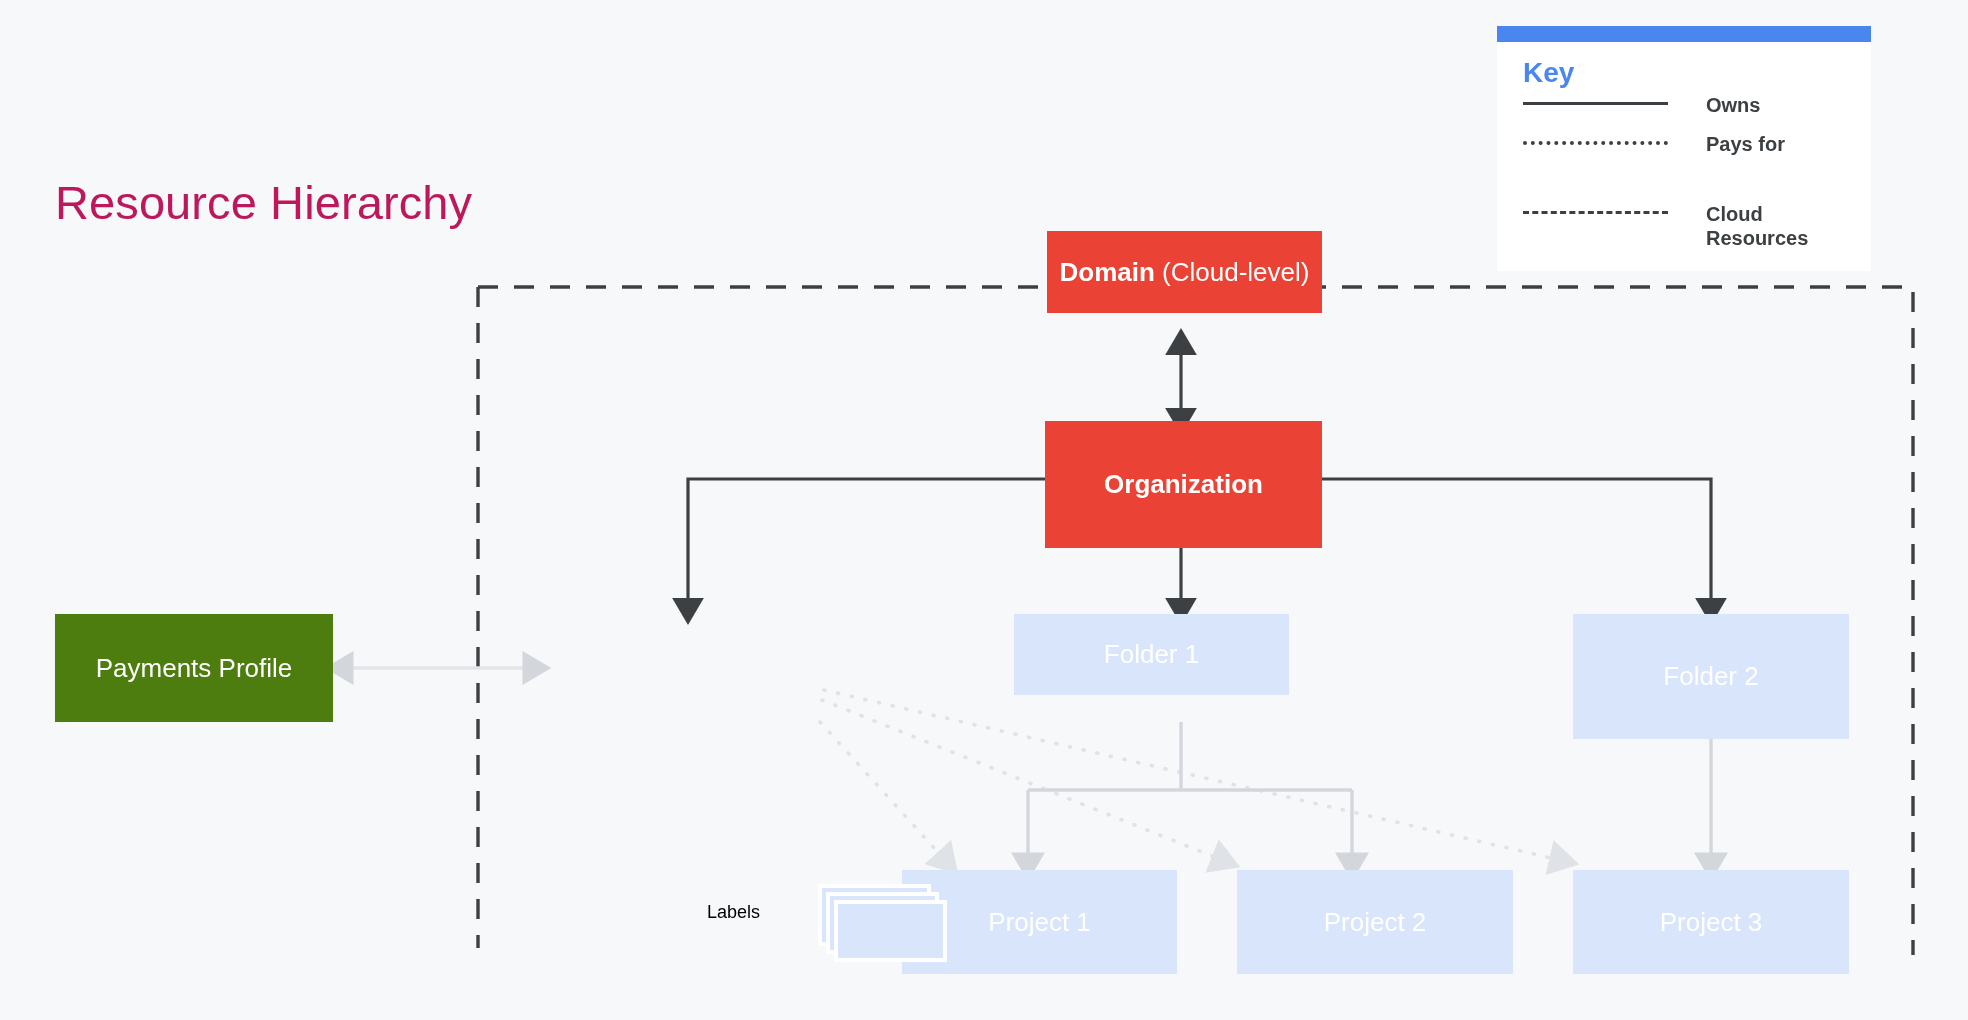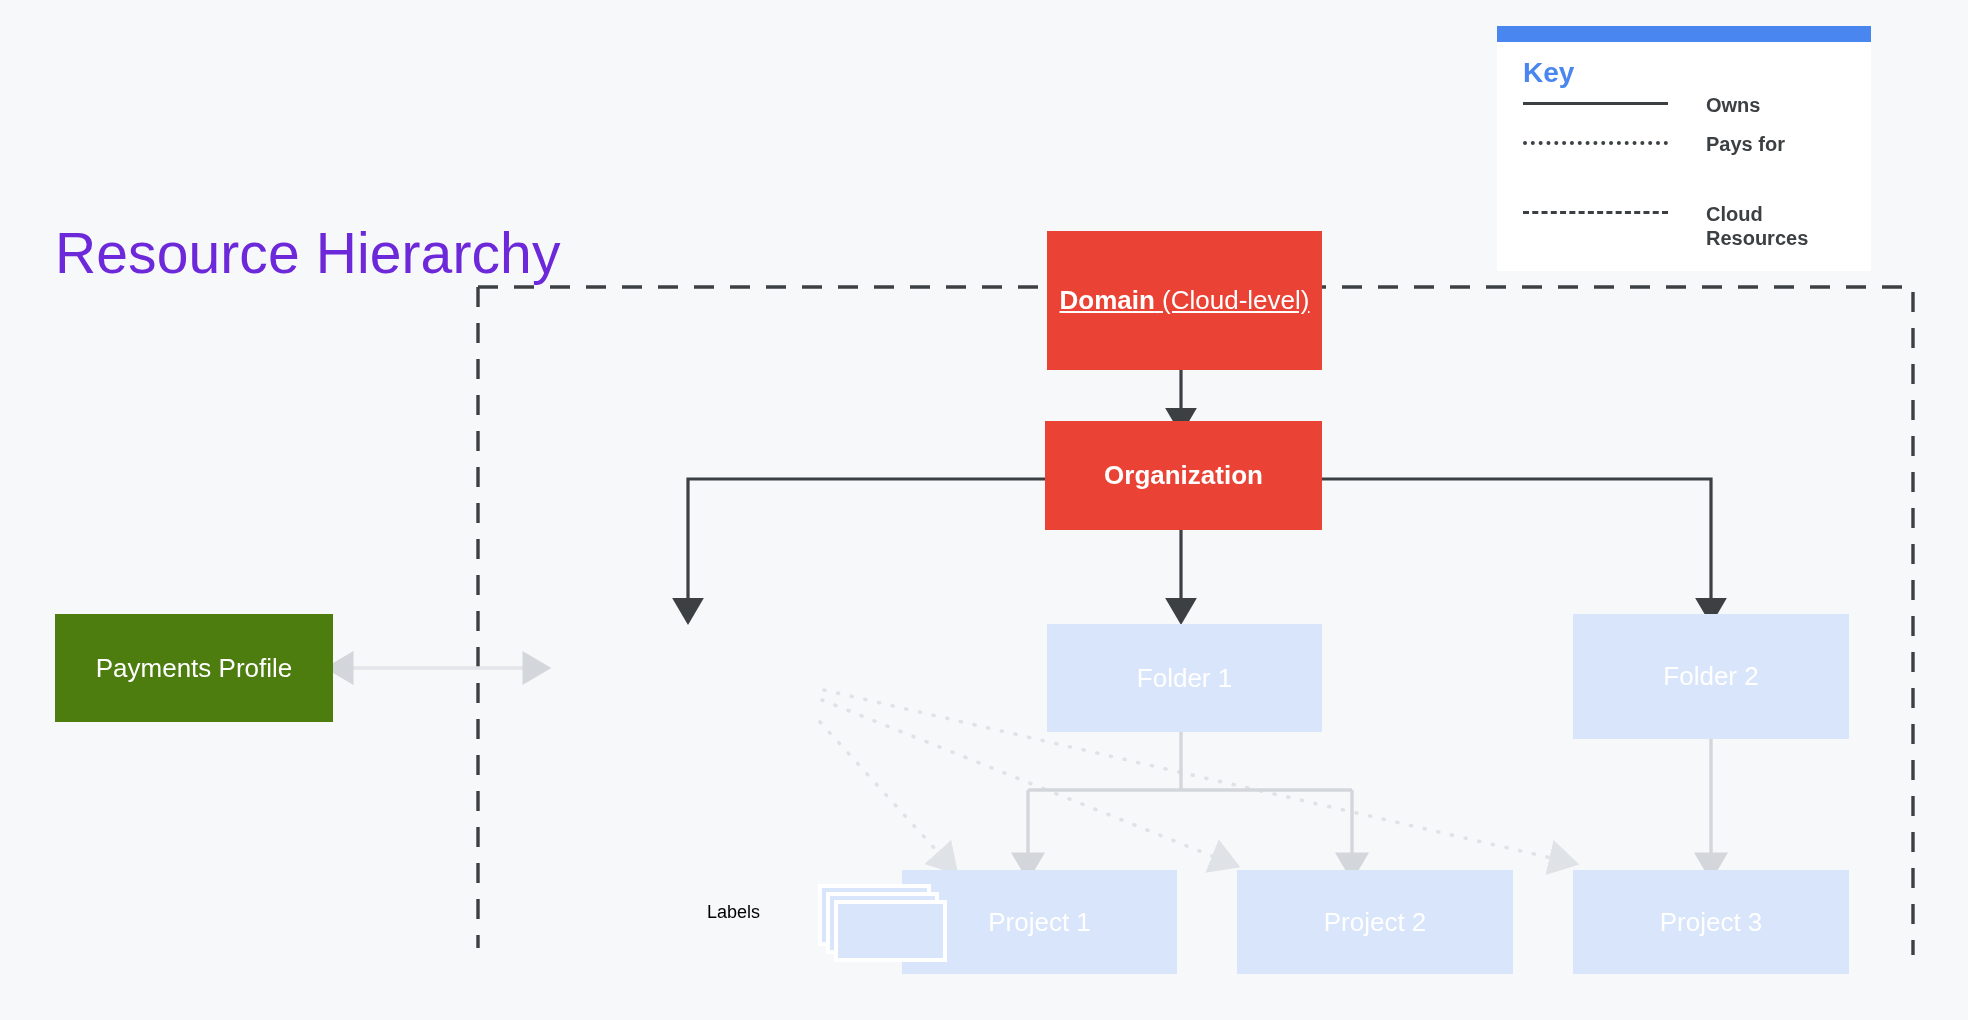--- a/index.html
+++ b/index.html
@@ -24,26 +24,25 @@
     width: 1968px;
     height: 1020px;
     pointer-events: none;
   }
 
   
   .page-title {
     position: absolute;
     left: 55px;
     top: 175px;
-    font-size: 57px;
-    font-weight: 400;
-    color: #6d28d9;
+    font-size: 47px;
+    font-weight: 400;
+    color: #be185d;
     letter-spacing: 0.1px;
     white-space: nowrap;
-    margin-top: 45px;
   }
 
   
   .node {
     position: absolute;
     display: flex;
     align-items: center;
     justify-content: center;
     box-sizing: border-box;
     text-align: center;
@@ -201,36 +200,36 @@
       <path d="M1028,790 L1352,790"></path>
       <path d="M1028,790 L1028,862" marker-end="url(#ah-light)"></path>
       <path d="M1352,790 L1352,862" marker-end="url(#ah-light)"></path>
     </g>
 
     <line x1="1711" y1="722" x2="1711" y2="862" stroke="#d3d7dc" stroke-width="3.4" marker-end="url(#ah-light)"></line>
   </svg>
 
   <div class="page-title">Resource Hierarchy</div>
 
-  <div class="node node-red" style="left:1047px; top:231px; width:275px; height:139px;text-decoration:underline;">
+  <div class="node node-red" style="left:1047px; top:231px; width:275px; height:82px;">
     <span>
       <span class="strong">Domain</span><span class="light"> (Cloud-level)</span>
     </span>
   </div>
 
-  <div class="node node-red" style="left:1045px; top:421px; width:277px; height:109px;">
+  <div class="node node-red" style="left:1045px; top:421px; width:277px; height:127px;">
     <span class="strong">Organization</span>
   </div>
 
   <div class="node node-cream" style="left:55px; top:614px; width:278px; height:108px;">
     <span>Payments Profile</span>
   </div>
 
 
-  <div class="node node-blue" style="left:1047px; top:614px; width:275px; height:108px;margin-top:10px;">
+  <div class="node node-blue" style="left:1014px; top:614px; width:275px; height:81px;">
     <span>Folder 1</span>
   </div>
 
   <div class="node node-blue" style="left:1573px; top:614px; width:276px; height:125px;">
     <span>Folder 2</span>
   </div>
 
   <div class="node node-blue" style="left:902px; top:870px; width:275px; height:104px;">
     <span>Project 1</span>
   </div>

